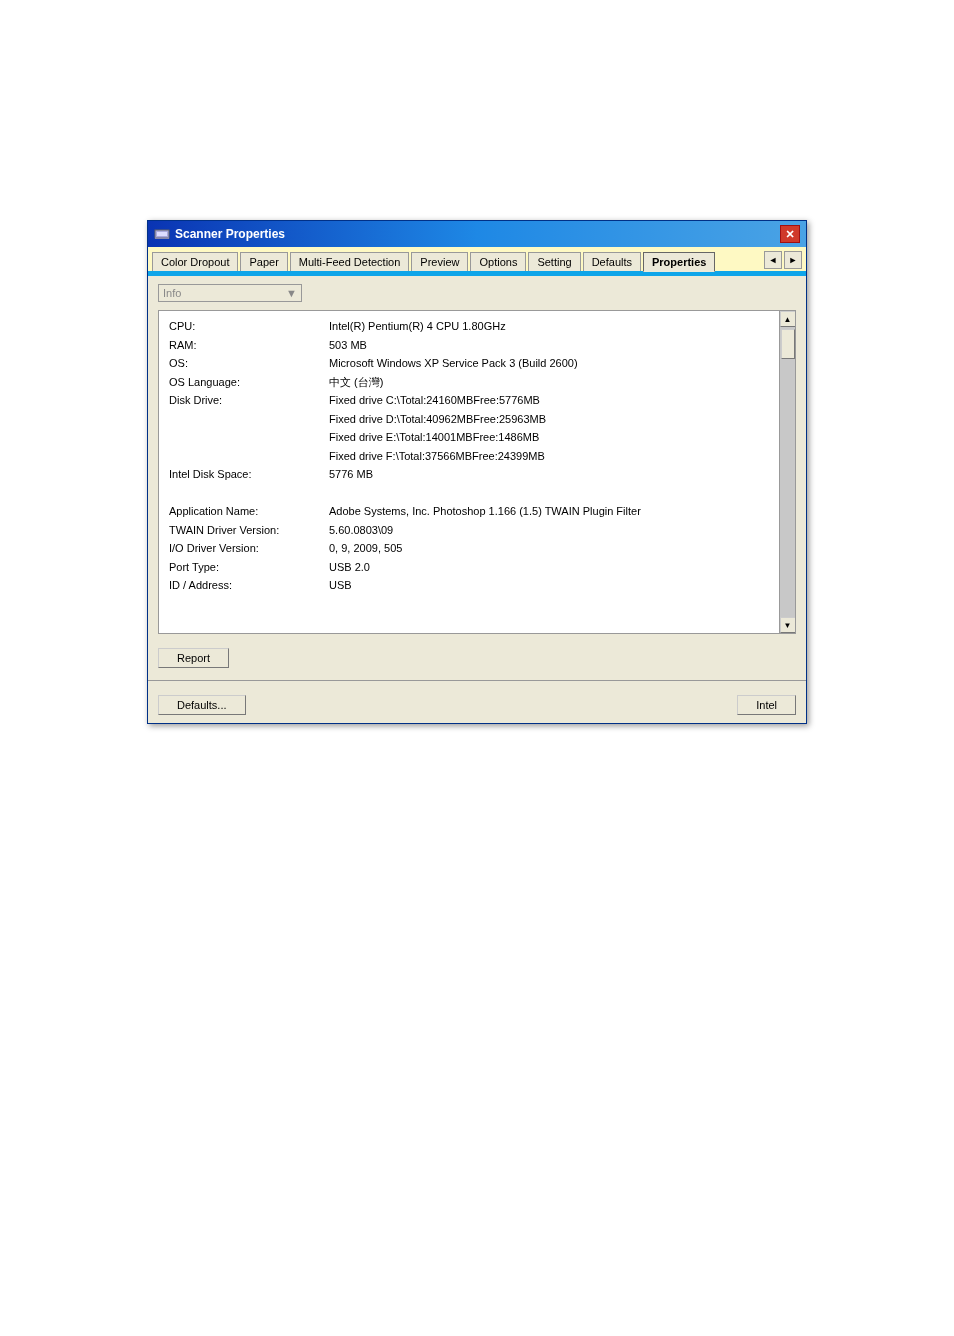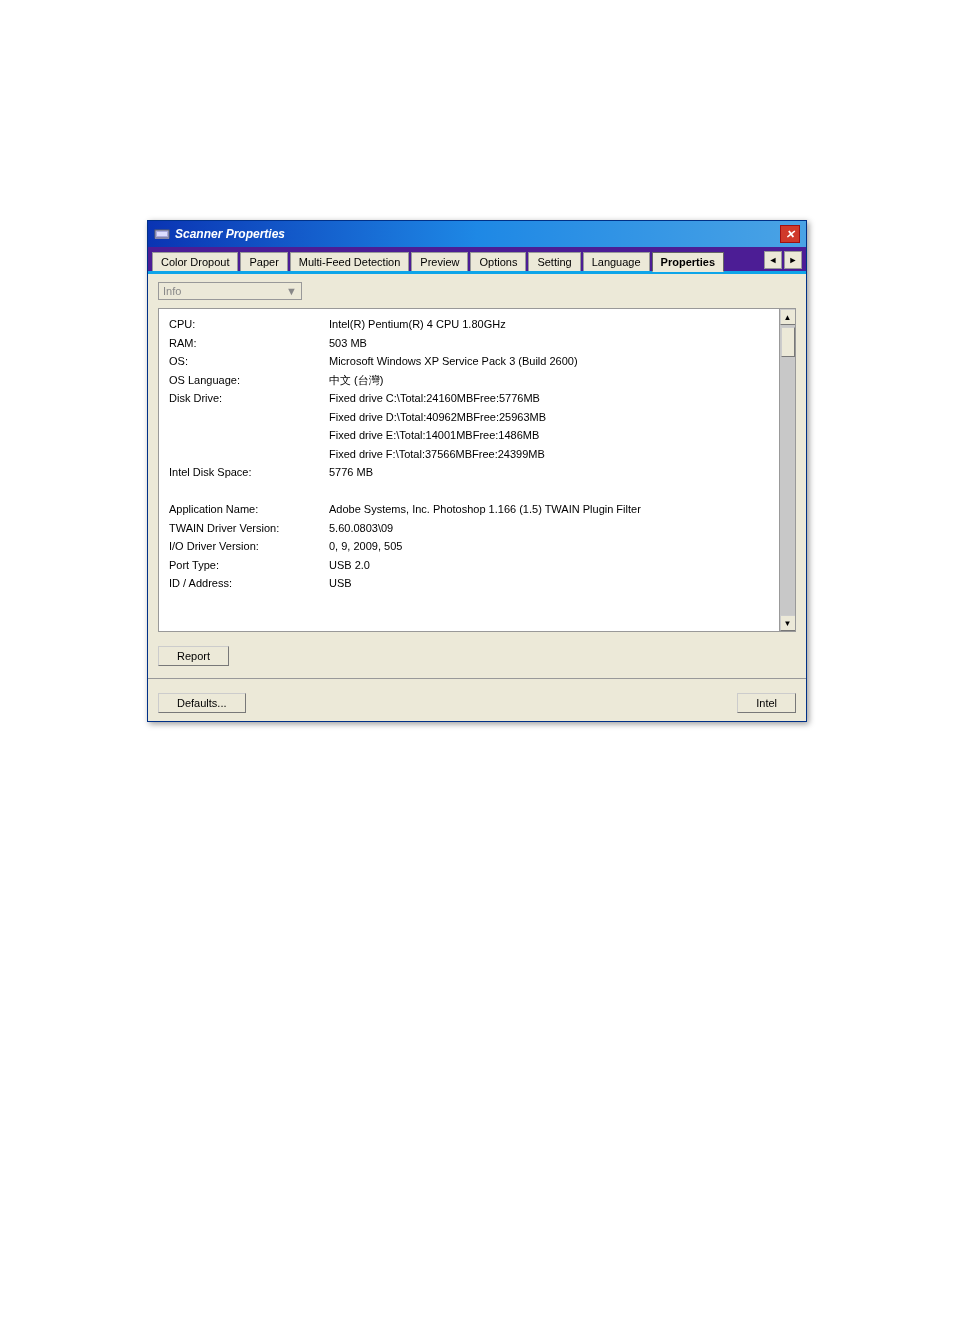--- a/index.html
+++ b/index.html
@@ -23,21 +23,20 @@
     }
 
     .title-bar {
       background: linear-gradient(to right, #0a34b3, #1e88e5, #4aa3e5);
       color: white;
       padding: 12px 6px;
       display: flex;
       align-items: center;
       justify-content: space-between;
       height: 26px;
-      font-style: italic;
     }
 
     .title-bar-left {
       display: flex;
       align-items: center;
       gap: 5px;
     }
 
     .title-icon {
       width: 16px;
@@ -58,22 +57,22 @@
       color: white;
       font-weight: bold;
       font-size: 11px;
       display: flex;
       align-items: center;
       justify-content: center;
       cursor: pointer;
     }
 
     .tabs-row {
-      background: #4c1d95;
-      border-bottom: 3px solid #0ea5e9;
+      background: #fef9c3;
+      border-bottom: 5px solid #0ea5e9;
       display: flex;
       align-items: flex-end;
       padding: 4px 4px 0 4px;
       gap: 2px;
       position: relative;
     }
 
     .tab {
       padding: 3px 8px;
       background: #ece9d8;
@@ -271,21 +270,21 @@
     <div class="title-bar-close">✕</div>
   </div>
 
   <div class="tabs-row">
     <div class="tab">Color Dropout</div>
     <div class="tab">Paper</div>
     <div class="tab">Multi-Feed Detection</div>
     <div class="tab">Preview</div>
     <div class="tab">Options</div>
     <div class="tab">Setting</div>
-    <div class="tab">Language</div>
+    <div class="tab">Defaults</div>
     <div class="tab active">Properties</div>
     <div class="tabs-nav">
       <div class="nav-btn">◄</div>
       <div class="nav-btn">►</div>
     </div>
   </div>
 
   <div class="dialog-body">
 
     <div class="info-dropdown-row">

